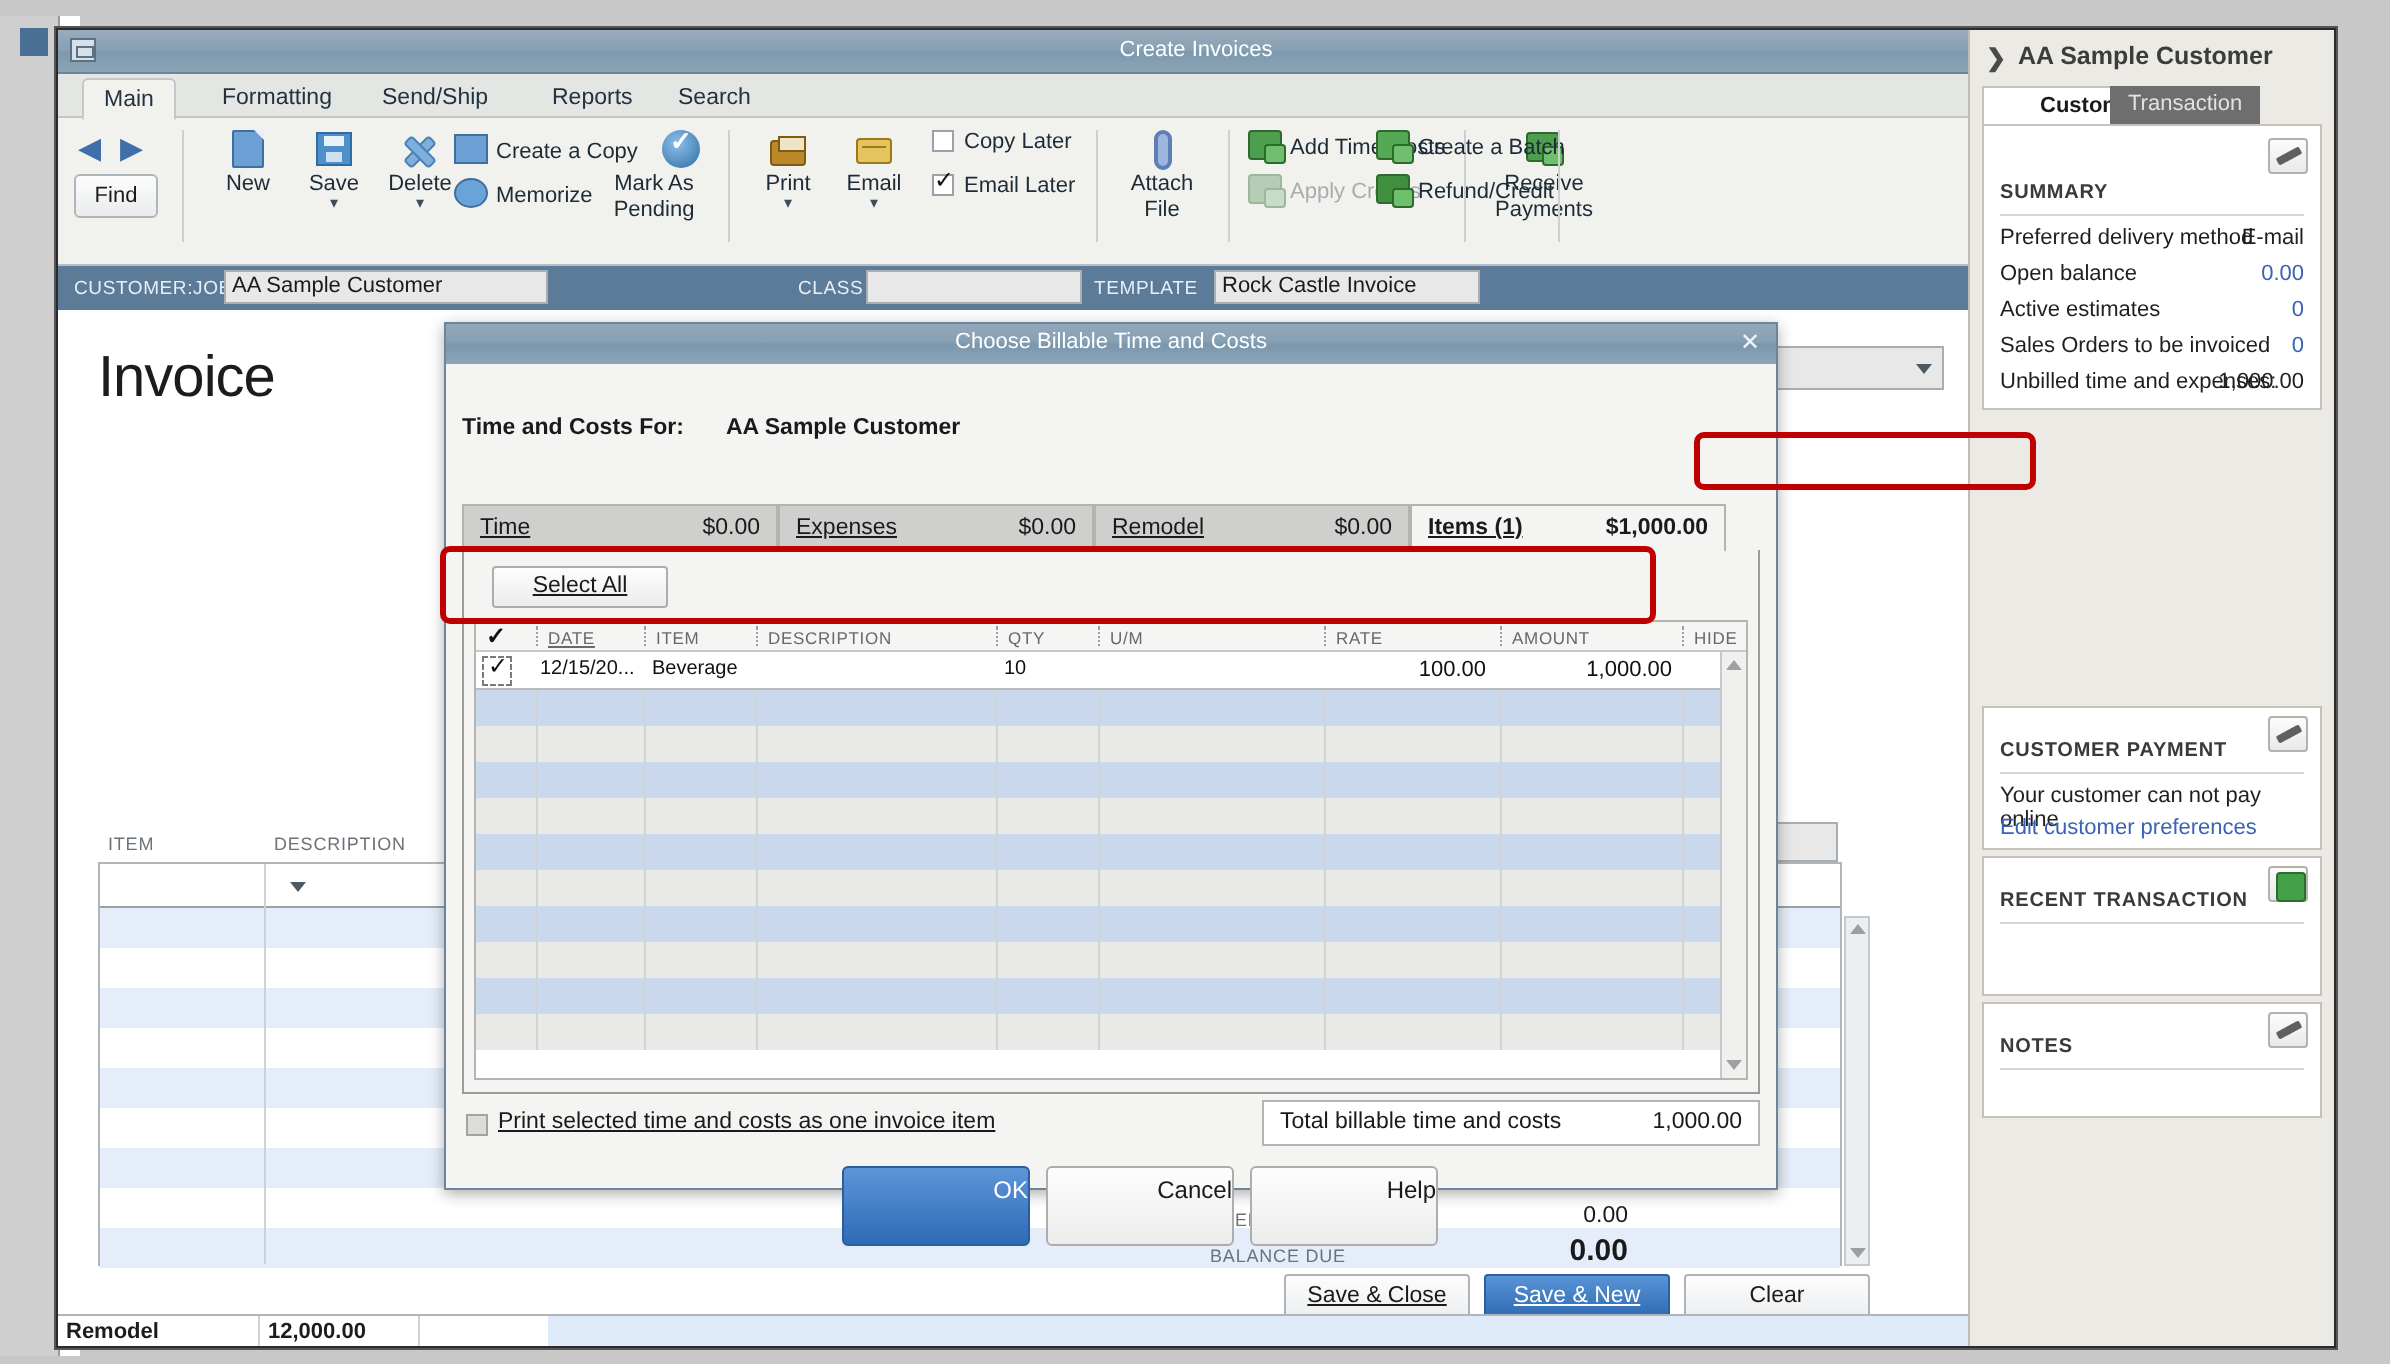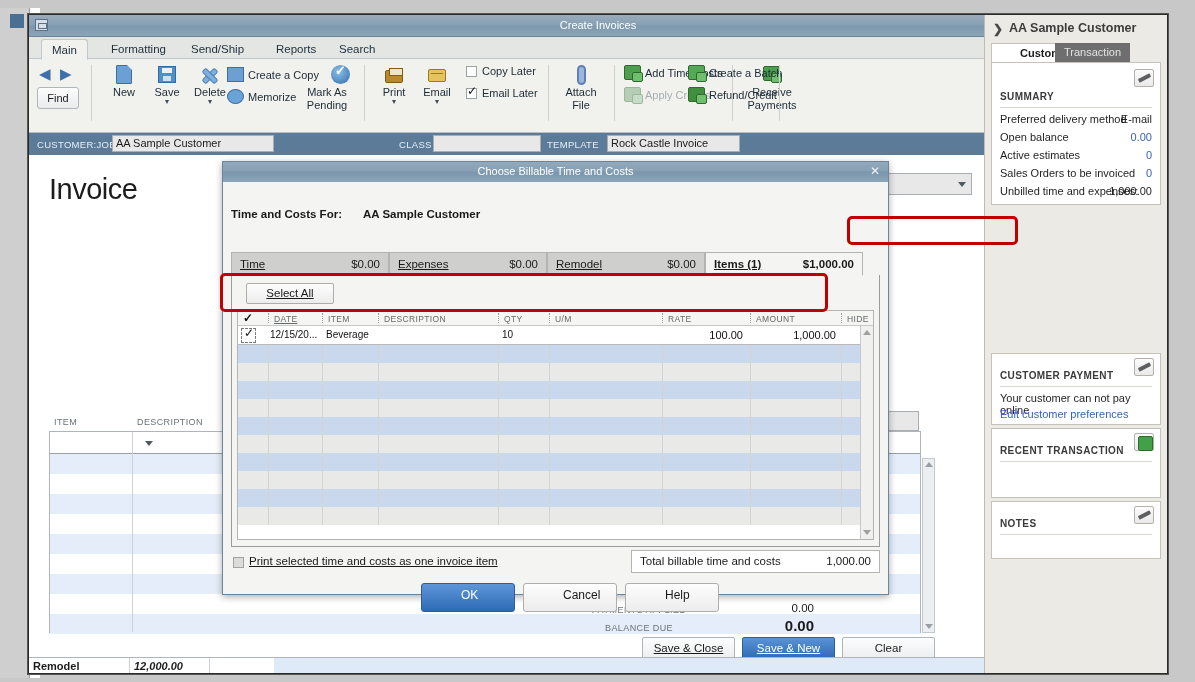--- a/index.html
+++ b/index.html
@@ -99,21 +99,21 @@
   #paynote { position:absolute; left:20px; top:548px; width:460px; }
 
   .totlbl { position:absolute; font-size:9px; color:#6b7278; letter-spacing:.4px; text-align:center;}
   .totval { position:absolute; text-align:right;}
   .fbtn { position:absolute; height:22px; background:linear-gradient(#fdfdfd,#eceef0); border:1px solid #aeb4b9; border-radius:2px; font-size:11.5px; color:#1a1a1a; text-align:center; line-height:20px; cursor:default;}
   .fbtn.primary { background:linear-gradient(#5a93d6,#2f6cb5); border-color:#2b5f9e; color:#ffffff;}
   .u { text-decoration:underline; }
 
   #botstrip { position:absolute; left:0; bottom:0; right:183px; height:16px; background:#fff; border-top:1px solid #b0b5b9; overflow:hidden;}
   #botstrip .c1{position:absolute;left:4px;top:2px;font-size:11px;font-weight:bold;color:#1c1c1c;}
-  #botstrip .c2{position:absolute;left:105px;top:2px;font-size:11px;font-weight:bold;color:#1c1c1c;font-style:italic;}
+  #botstrip .c2{position:absolute;left:105px;top:2px;font-size:11px;font-weight:bold;color:#1c1c1c;}
   #botstrip .vs{position:absolute;top:0;bottom:0;width:1px;background:#ccd2d7;}
   #botstrip .blue{position:absolute;left:245px;top:0;right:0;bottom:0;background:#dfeaf8;}
 
   
   #sidebar { position:absolute; right:0; top:0; width:183px; bottom:0; background:#eceae5; border-left:1px solid #c0bcb4;}
   #sb-head { position:absolute; left:0; top:4px; right:0; height:20px; }
   #sb-chev { position:absolute; left:8px; top:3px; font-size:12px; color:#4a4a4a; font-weight:bold;}
   #sb-title { position:absolute; left:24px; top:2px; font-size:12.5px; font-weight:bold; color:#3c3c3c;}
   .sbtab { position:absolute; top:28px; height:19px; padding:0 9px; line-height:18px; font-size:11px; cursor:default;}
   .sbtab.on { background:#ffffff; color:#1a1a1a; font-weight:bold; border:1px solid #c6c2ba; border-bottom:none;}
@@ -171,21 +171,21 @@
   .evs { position:absolute; top:34px; bottom:14px; width:1px; background:#d3d3d1;}
   #gsb { position:absolute; right:0; top:15px; bottom:0; width:13px; background:#f0f0ee; border-left:1px solid #c8c8c6;}
   #gsb .ar{position:absolute;left:2px;width:0;height:0;border-left:4px solid transparent;border-right:4px solid transparent;}
   #gsb .up{top:4px;border-bottom:5px solid #a0a0a0;} #gsb .dn{bottom:4px;border-top:5px solid #a0a0a0;}
 
   #pchk { position:absolute; left:10px; top:375px; width:11px; height:11px; background:#dcdcda; border:1px solid #a3a3a1;}
   #pchk-lbl { position:absolute; left:26px; top:373px; font-size:11.5px; color:#1a1a1a;}
   #totbox { position:absolute; left:408px; top:368px; width:249px; height:23px; background:#fff; border:1px solid #b4b4b2;}
   #totbox .k { position:absolute; left:8px; top:4px; font-size:11.5px;}
   #totbox .v { position:absolute; right:8px; top:4px; font-size:11.5px;}
-  .mbtn { position:absolute; top:401px; height:29px; border-radius:3px; text-align:left; line-height:22px; font-size:12px; cursor:default;padding-left:39px;}
+  .mbtn { position:absolute; top:401px; height:40px; border-radius:3px; text-align:right; line-height:22px; font-size:12px; cursor:default;padding-left:39px;}
   #btn-ok { left:198px; width:94px; background:linear-gradient(#5d95d8,#2e6bb5); border:1px solid #2a5e9d; color:#fff;}
   #btn-cancel { left:300px; width:94px; background:linear-gradient(#fdfdfd,#ececec); border:1px solid #adadab; color:#1a1a1a;}
   #btn-help { left:402px; width:94px; background:linear-gradient(#fdfdfd,#ececec); border:1px solid #adadab; color:#1a1a1a;}
 
   
   .redbox { position:absolute; border:3px solid #c00000; border-radius:5px; pointer-events:none; z-index:40;}
   #red-tab { left:847px; top:216px; width:171px; height:29px;}
   #red-grid { left:220px; top:273px; width:608px; height:39px;}
 </style>
 </head>

